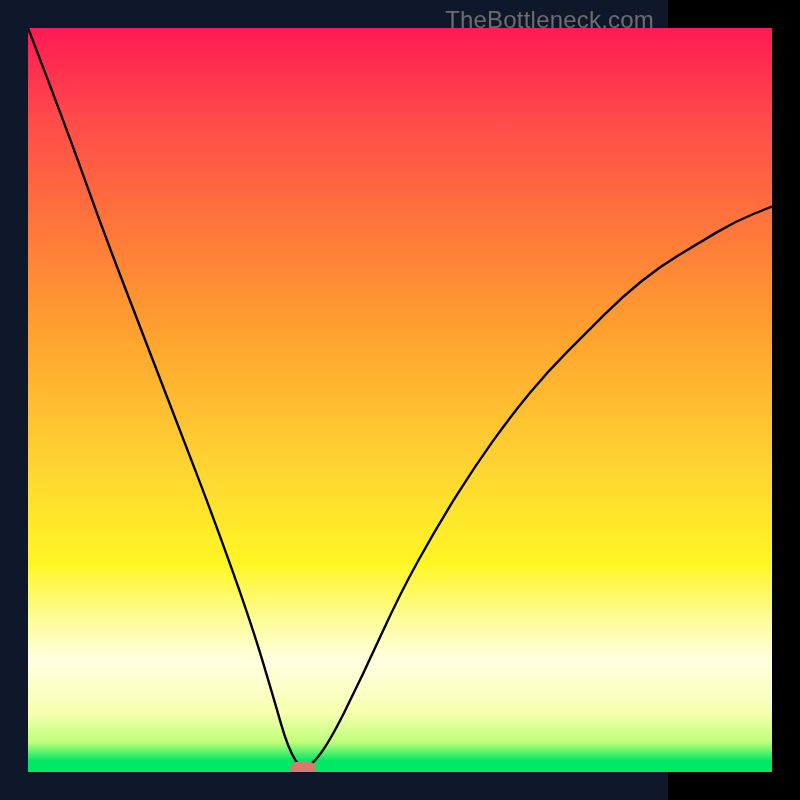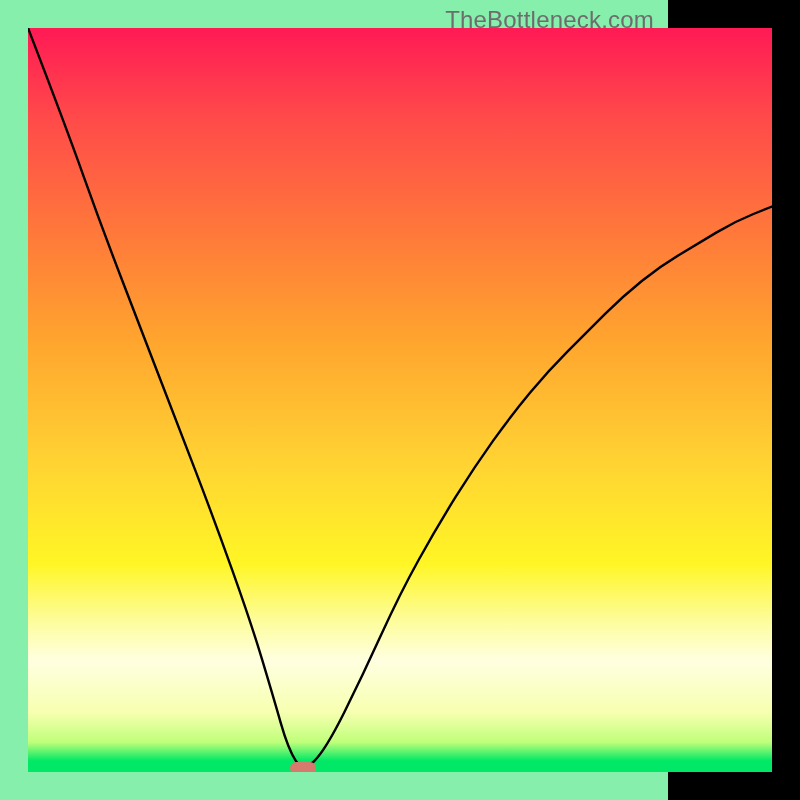--- a/index.html
+++ b/index.html
@@ -10,21 +10,21 @@
     background: #000;
     overflow: hidden;
     font-family: Arial, Helvetica, sans-serif;
   }
   .frame {
     position: absolute;
     left: 0;
     top: 0;
     width: 668px;
     height: 800px;
-    background: #86efac;
+    background: #0f172a;
   }
   .plot-area {
     position: absolute;
     left: 28px;
     top: 28px;
     width: 744px;
     height: 744px;
     overflow: hidden;
   }
   .gradient {

